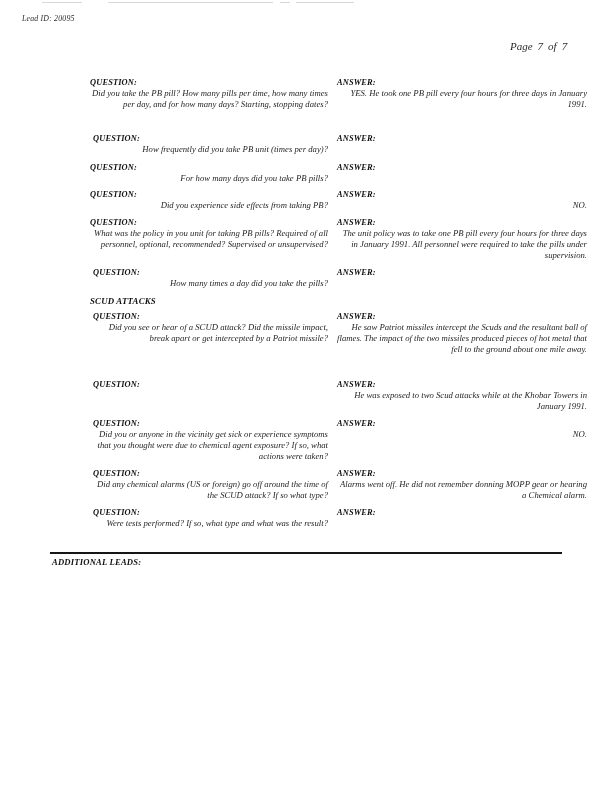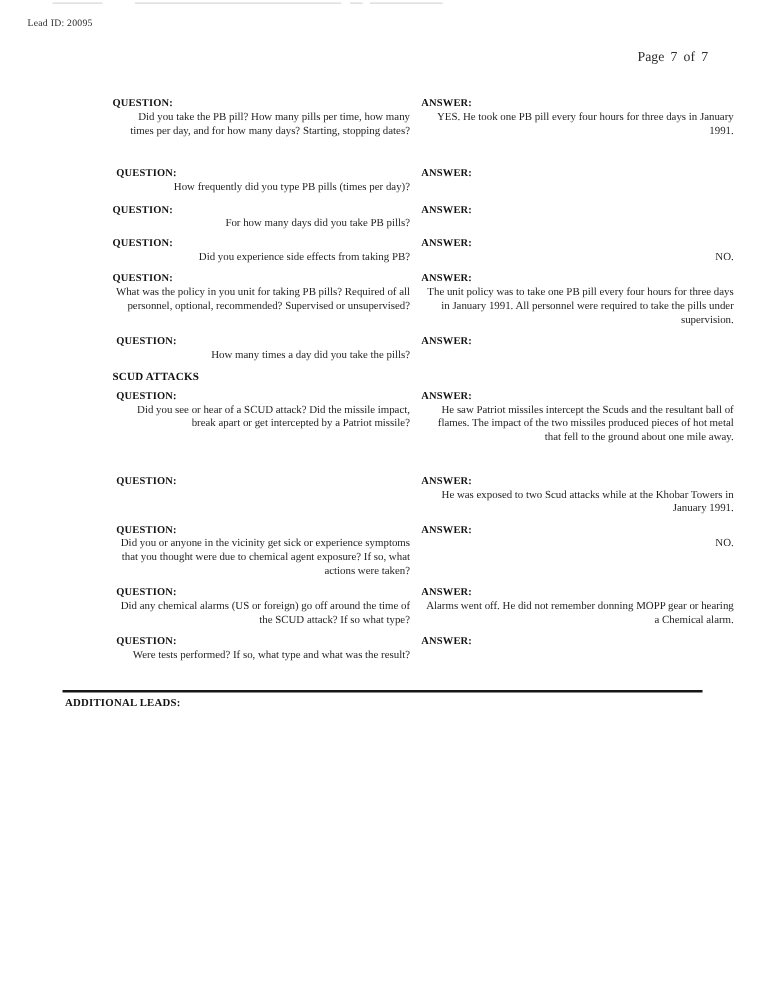--- a/index.html
+++ b/index.html
@@ -11,20 +11,21 @@
   body {
     font-family: "Liberation Serif", "DejaVu Serif", serif;
     color: #1a1a1a;
   }
   .page {
     position: relative;
     width: 612px;
     height: 657px;
     background: #ffffff;
     overflow: hidden;
+    font-style: italic;
   }
 
   
   .scan-artifacts {
     position: absolute;
     top: 0;
     left: 0;
     width: 612px;
     height: 6px;
   }
@@ -156,21 +157,21 @@
 
     <div class="col col-q">
 
       <div class="blk" style="top:0px">
         <div class="lbl">QUESTION:</div>
         <div class="txt">Did you take the PB pill?  How many pills per time, how many times per day, and for how many days?  Starting, stopping dates?</div>
       </div>
 
       <div class="blk" style="top:56px">
         <div class="lbl indent">QUESTION:</div>
-        <div class="txt">How frequently did you type PB pills (times per day)?</div>
+        <div class="txt">How frequently did you take PB unit (times per day)?</div>
       </div>
 
       <div class="blk" style="top:85px">
         <div class="lbl">QUESTION:</div>
         <div class="txt">For how many days did you take PB pills?</div>
       </div>
 
       <div class="blk" style="top:112px">
         <div class="lbl">QUESTION:</div>
         <div class="txt">Did you experience side effects from taking PB?</div>

